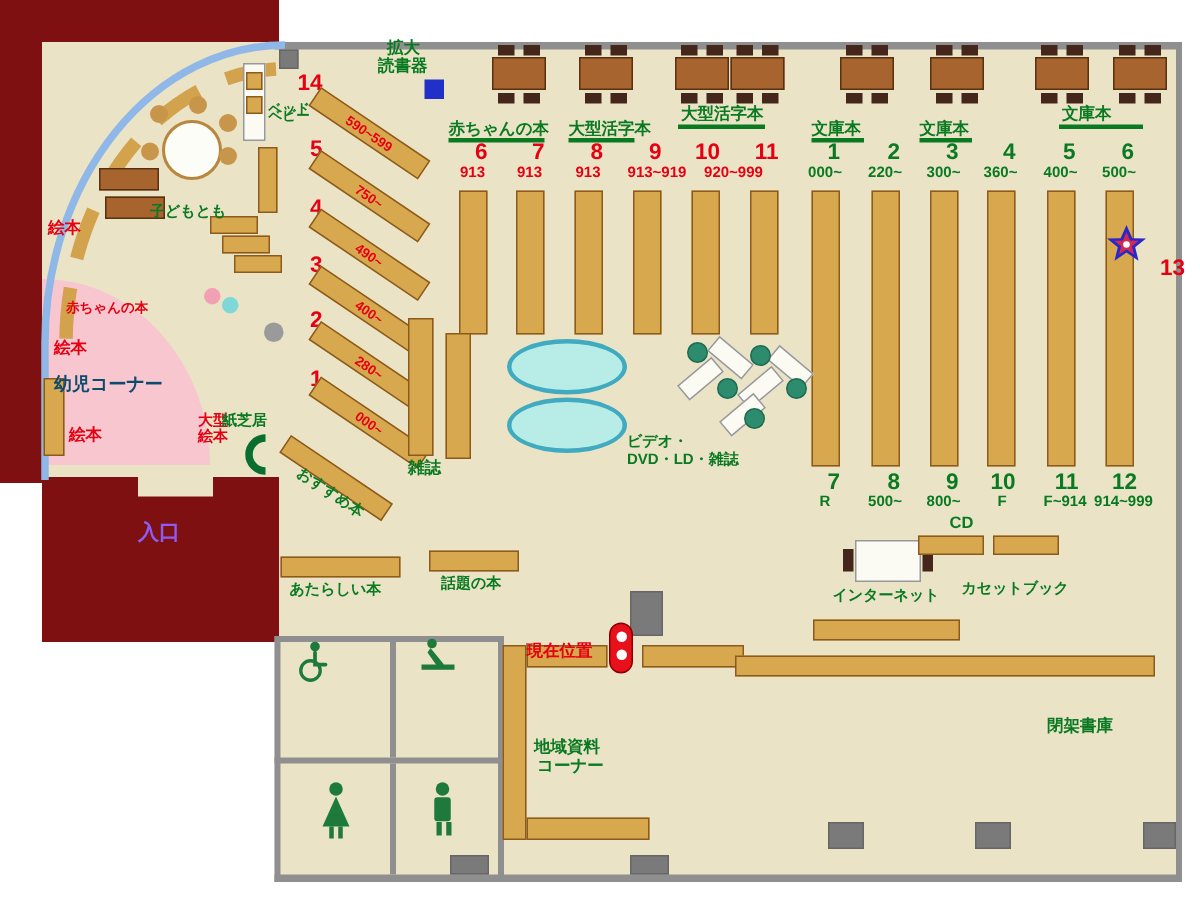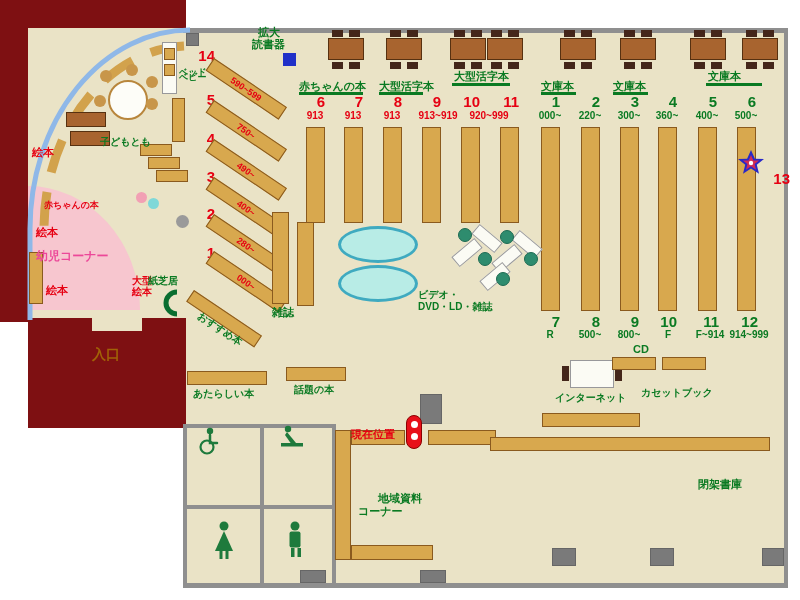--- a/index.html
+++ b/index.html
@@ -8,21 +8,21 @@
 #map{position:relative;width:800px;height:600px;overflow:hidden;background:#fff}
 .abs{position:absolute}
 .floor{background:#EAE3C6}
 .maroon{background:#7E1012}
 .wall{background:#8F8F8F}
 .pillar{background:#7A7A7A;border:1px solid #666}
 .shelf{position:absolute;background:#D8A84E;border:1px solid #8A5A1E}
 .desk{position:absolute;background:#A8642F;border:1px solid #573110}
 .lbl{position:absolute;font-weight:bold;font-size:11px;white-space:nowrap;line-height:1.15}
 .s9{font-size:9px}.s10{font-size:10px}.s12{font-size:12px}.s14{font-size:14px}
-.g{color:#0A7A22}.r{color:#E60012}.b{color:#a16207}.m{color:#ec4899}
+.g{color:#0A7A22}.r{color:#E60012}.b{color:#8b5cf6}.m{color:#0c4a6e}
 .num{position:absolute;font-weight:bold;font-size:15px;width:19px;text-align:right;line-height:1}
 .rng{position:absolute;font-weight:bold;font-size:10px;transform:translateX(-50%);white-space:nowrap;line-height:1}
 .gbar{position:absolute;background:#0A7A22;height:3px}
 .fan{position:absolute;width:88px;height:15px;background:#D8A84E;border:1px solid #8A5A1E;transform-origin:0 0;transform:rotate(34deg);color:#E60012;font-size:9px;font-weight:bold;text-align:center;line-height:14px}
 .sofa{position:absolute;width:80px;height:37px;background:#B8ECE6;border:3px solid #3FAAC0;border-radius:50%}
 .panel{position:absolute;width:30px;height:13px;background:#FBFBF4;border:1px solid #98989a}
 .tealc{position:absolute;width:14px;height:14px;border-radius:50%;background:#2E8C6E;border:1px solid #1D6B52}
 .dot{position:absolute;border-radius:50%}
 .table-unit{position:absolute;width:36px;height:39px}
 .tbl{position:absolute;left:0;top:8px;width:36px;height:22px;background:#A8642F;border:1px solid #573110}
@@ -265,21 +265,21 @@
 
   <div class="shelf" style="left:187px;top:371px;width:80px;height:14px"></div>
   <div class="lbl g s10" style="left:193px;top:388px">あたらしい本</div>
   <div class="shelf" style="left:286px;top:367px;width:60px;height:14px"></div>
   <div class="lbl g s10" style="left:294px;top:384px">話題の本</div>
 
   <div class="shelf" style="left:335px;top:430px;width:16px;height:130px"></div>
   <div class="shelf" style="left:351px;top:430px;width:54px;height:15px"></div>
   <div class="shelf" style="left:428px;top:430px;width:68px;height:15px"></div>
   <div class="shelf" style="left:351px;top:545px;width:82px;height:15px"></div>
-  <div class="lbl g" style="left:378px;top:492px">地域資料</div>
+  <div class="lbl g" style="left:356px;top:492px">地域資料</div>
   <div class="lbl g" style="left:358px;top:505px">コーナー</div>
 
   <div class="shelf" style="left:542px;top:413px;width:98px;height:14px"></div>
   <div class="shelf" style="left:490px;top:437px;width:280px;height:14px"></div>
   <div class="lbl g" style="left:698px;top:478px">閉架書庫</div>
 
   <div class="lbl r" style="left:351px;top:428px">現在位置</div>
   <div class="abs" style="left:406px;top:415px;width:16px;height:34px;background:#E8101A;border:1px solid #8B0000;border-radius:8px">
       <i class="wdot" style="left:4px;top:5px"></i>
       <i class="wdot" style="left:4px;top:17px"></i>

